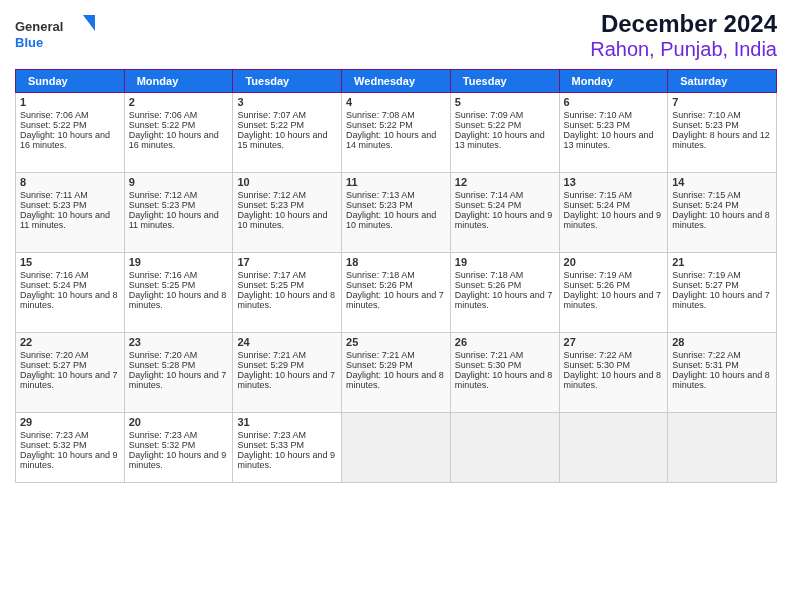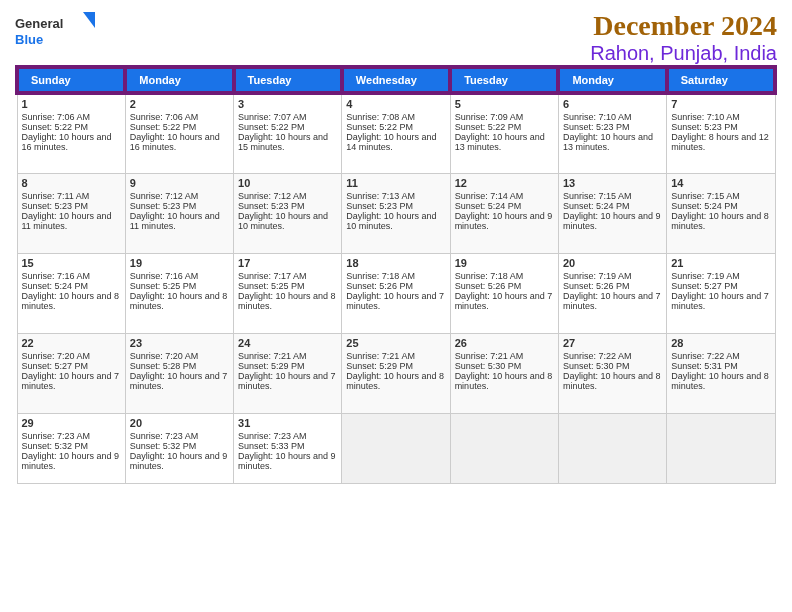--- a/index.html
+++ b/index.html
@@ -11,53 +11,53 @@
       overflow: hidden;
     }
     .page {
       width: 792px;
       height: 612px;
       padding: 10px 15px;
     }
     .header {
       display: flex;
       justify-content: space-between;
-      align-items: flex-start;
+      align-items: center;
+      margin-bottom: 8px;
     }
     .logo {
       display: flex;
       align-items: center;
       gap: 4px;
     }
     .title-section {
       text-align: right;
     }
     .month-title {
-      font-size: 28px;
+      font-size: 24px;
       font-weight: bold;
-      color: #a16207;
-      font-family: Liberation Serif, serif;
+      color: #0f172a;
     }
     .location {
       font-size: 20px;
       color: #6d28d9;
     }
     .calendar-table {
       width: 100%;
       border-collapse: collapse;
       table-layout: fixed;
     }
     .calendar-table th {
       background: #1a73e8;
       color: white;
       font-size: 11px;
       font-weight: bold;
       padding: 5px 12px;
       text-align: left;
-      border: 4px solid #701a75;
+      border: 1px solid #701a75;
     }
     .calendar-table td {
       border: 1px solid #ccc;
       vertical-align: top;
       padding: 3px 4px;
       font-size: 9px;
       color: #333;
       height: 80px;
       background: #fff;
     }

